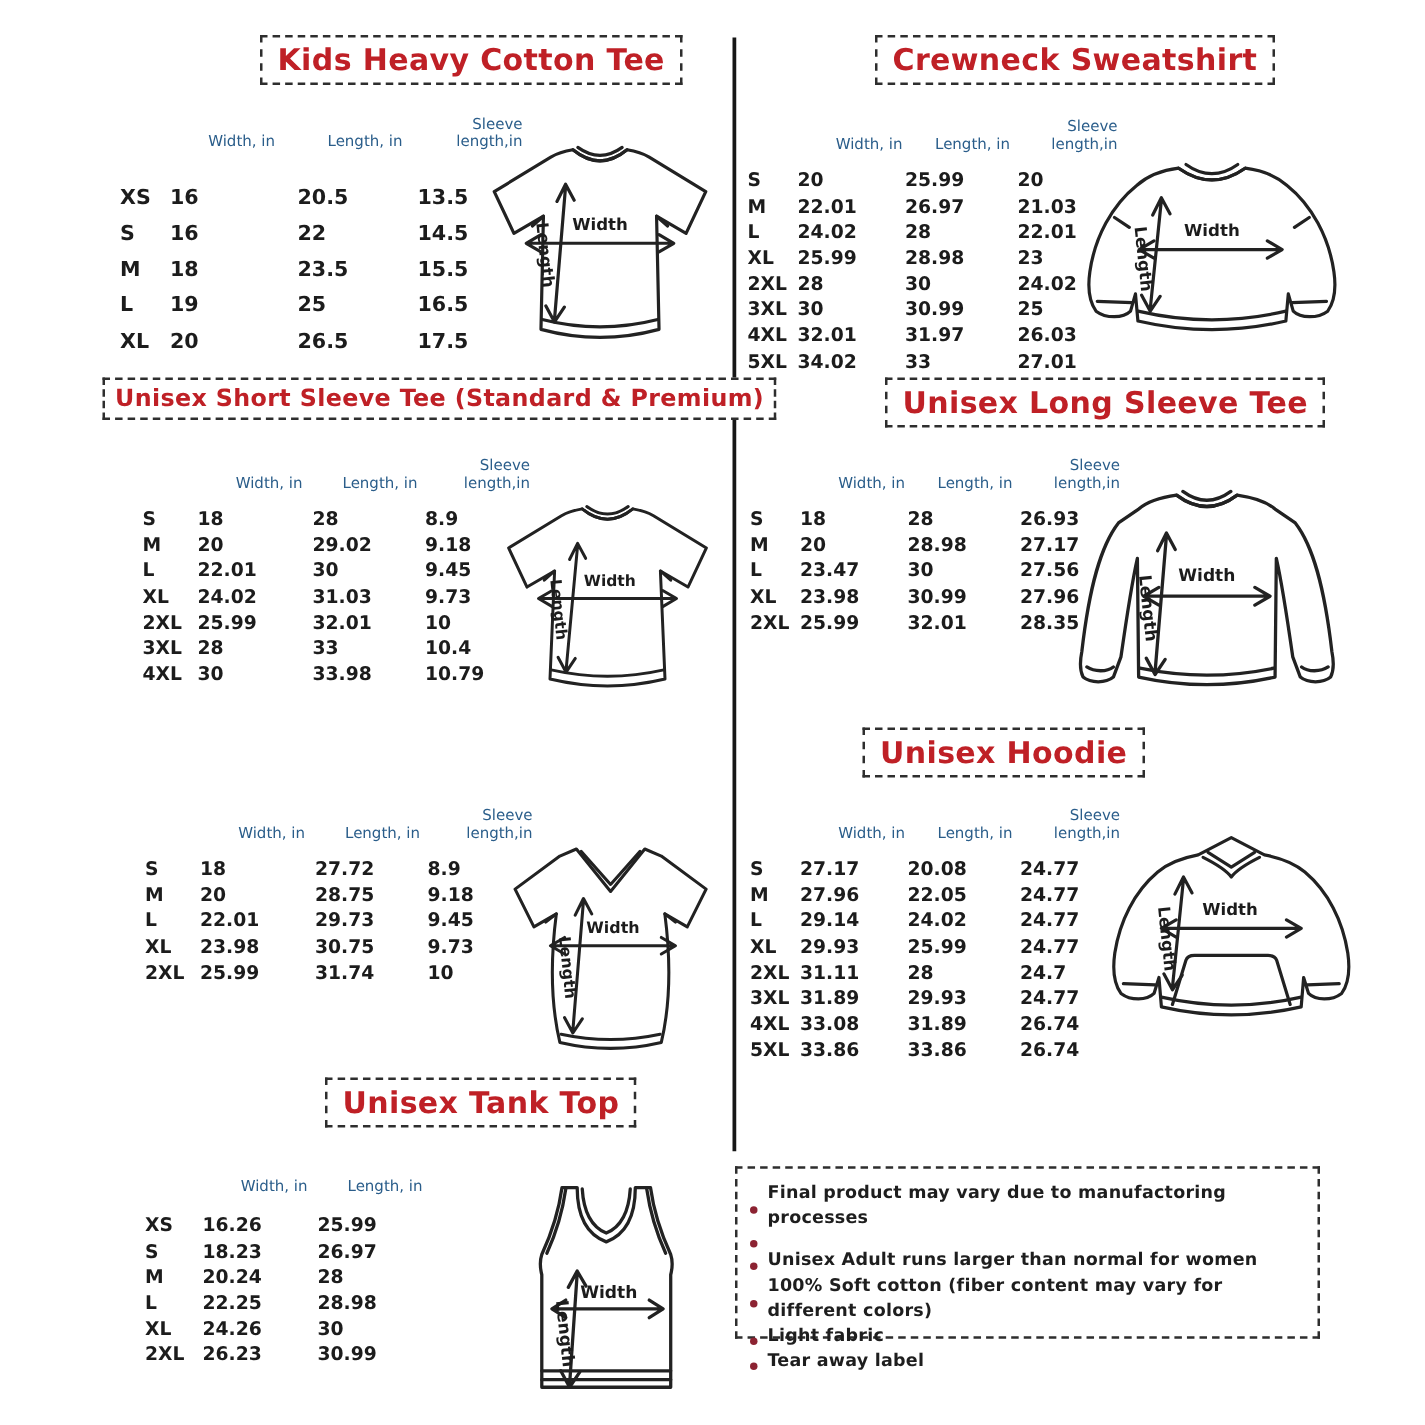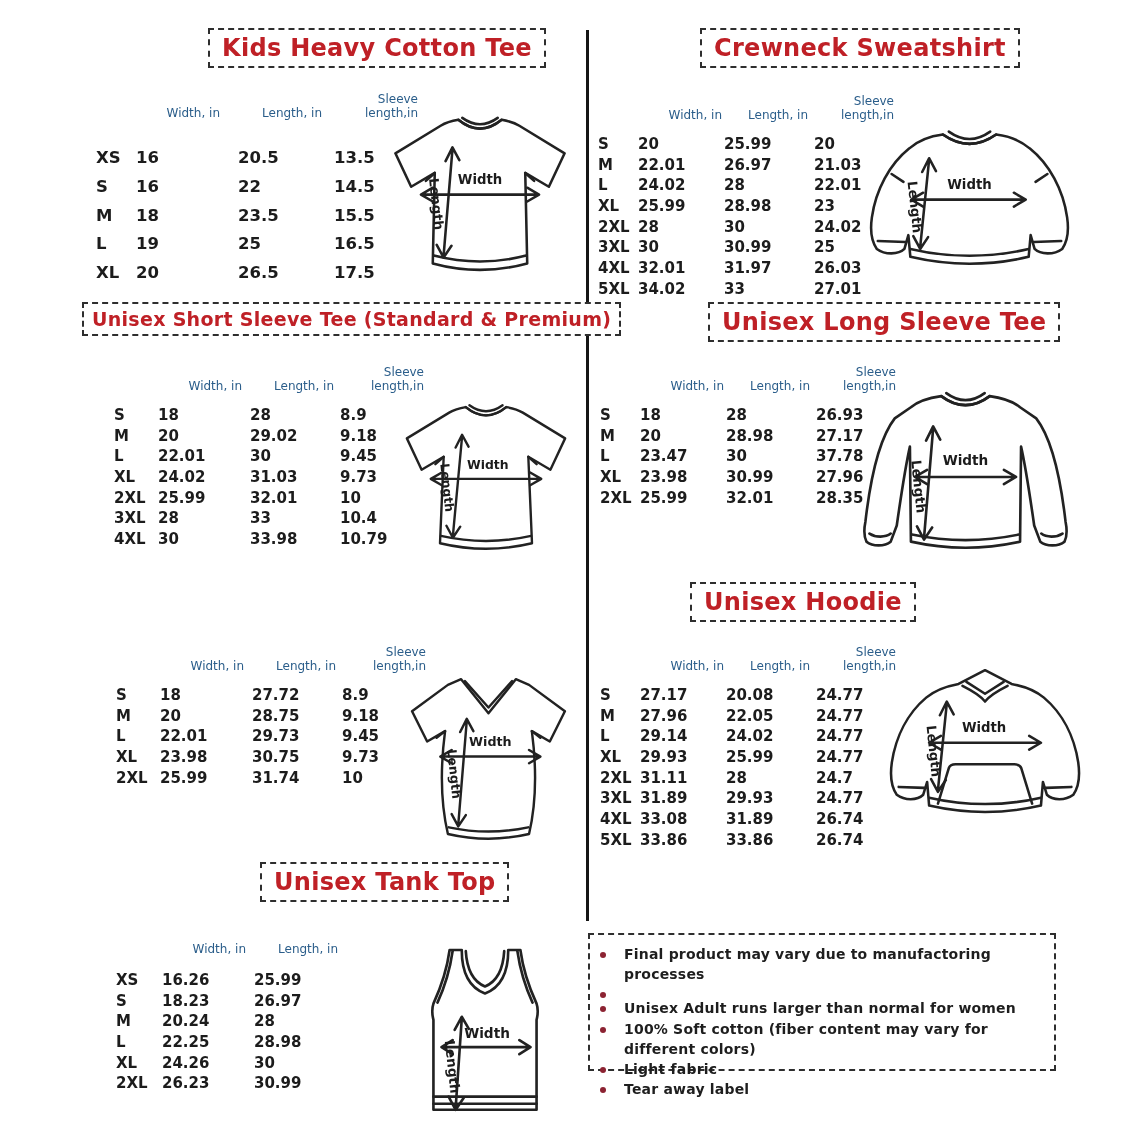--- a/index.html
+++ b/index.html
@@ -65,21 +65,21 @@
 
   .garment path, .garment line { stroke:#222; fill:none; stroke-width:2.6; stroke-linecap:round; stroke-linejoin:round; }
   .garment .body { fill:#ffffff; }
   .garment .arrow { stroke-width:2.3; }
   .garment text { font-family:"DejaVu Sans", sans-serif; font-weight:bold; font-size:13.5px; fill:#1c1c1c; stroke:none; }
 
   #notes-box {
     position:absolute; left:588px; top:933px; width:468px; height:138px;
     border:2px dashed #2e2e2e; background:#fff; padding:9px 12px 6px 10px; box-sizing:border-box;
   }
-  .note-item { display:flex; gap:18px; align-items:flex-start; }
+  .note-item { display:flex; gap:8px; align-items:center; }
   .bullet { flex:0 0 6px; width:6px; height:6px; border-radius:50%;
             background:var(--bullet-maroon, #8c2332); margin-top:8px; }
   .note-text { font-weight:bold; font-size:14px; line-height:20.2px; color:#1e1e1e; letter-spacing:0.2px; }
 </style>
 </head>
 <body>
 
 <div class="page">
 
   <div class="divider"></div>
@@ -311,21 +311,21 @@
           <div class="trow">
             <span class="tcell c0">M</span>
             <span class="tcell c1">20</span>
             <span class="tcell c2">28.98</span>
             <span class="tcell c3">27.17</span>
           </div>
           <div class="trow">
             <span class="tcell c0">L</span>
             <span class="tcell c1">23.47</span>
             <span class="tcell c2">30</span>
-            <span class="tcell c3">37.78</span>
+            <span class="tcell c3">27.56</span>
           </div>
           <div class="trow">
             <span class="tcell c0">XL</span>
             <span class="tcell c1">23.98</span>
             <span class="tcell c2">30.99</span>
             <span class="tcell c3">27.96</span>
           </div>
           <div class="trow">
             <span class="tcell c0">2XL</span>
             <span class="tcell c1">25.99</span>

